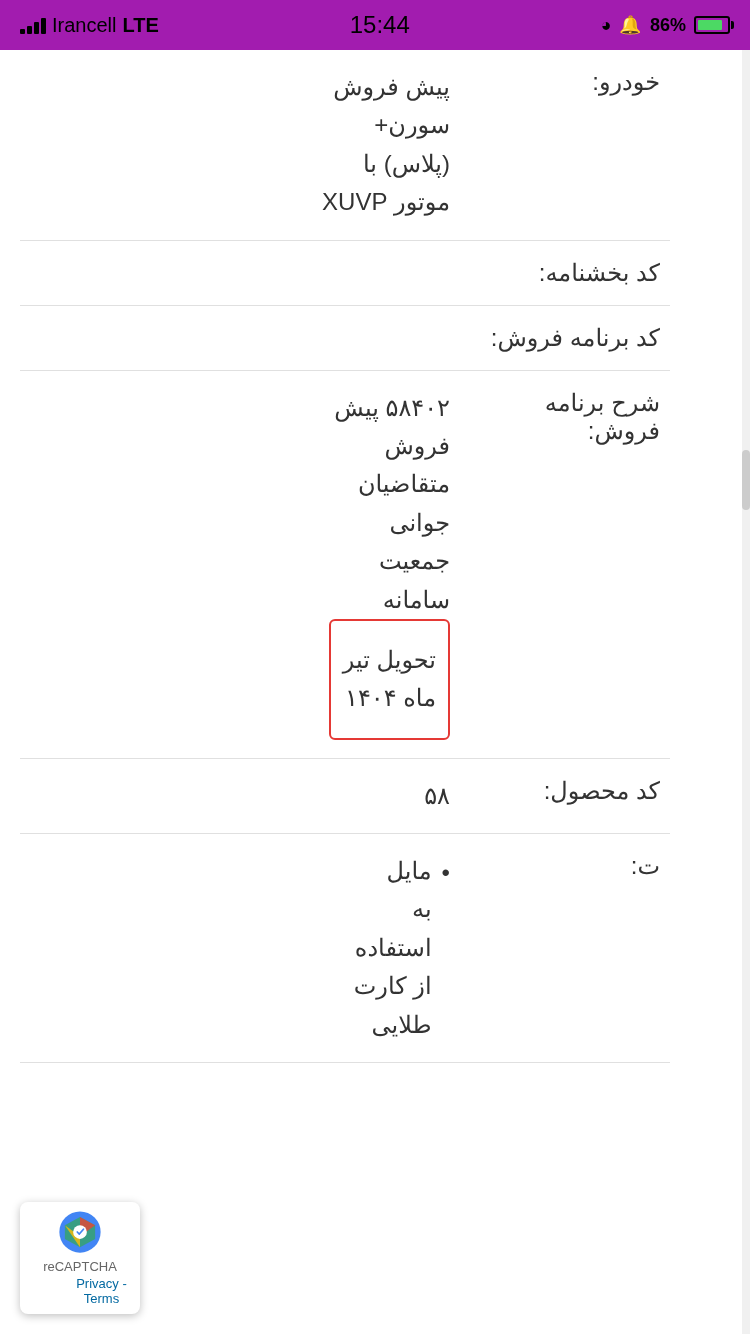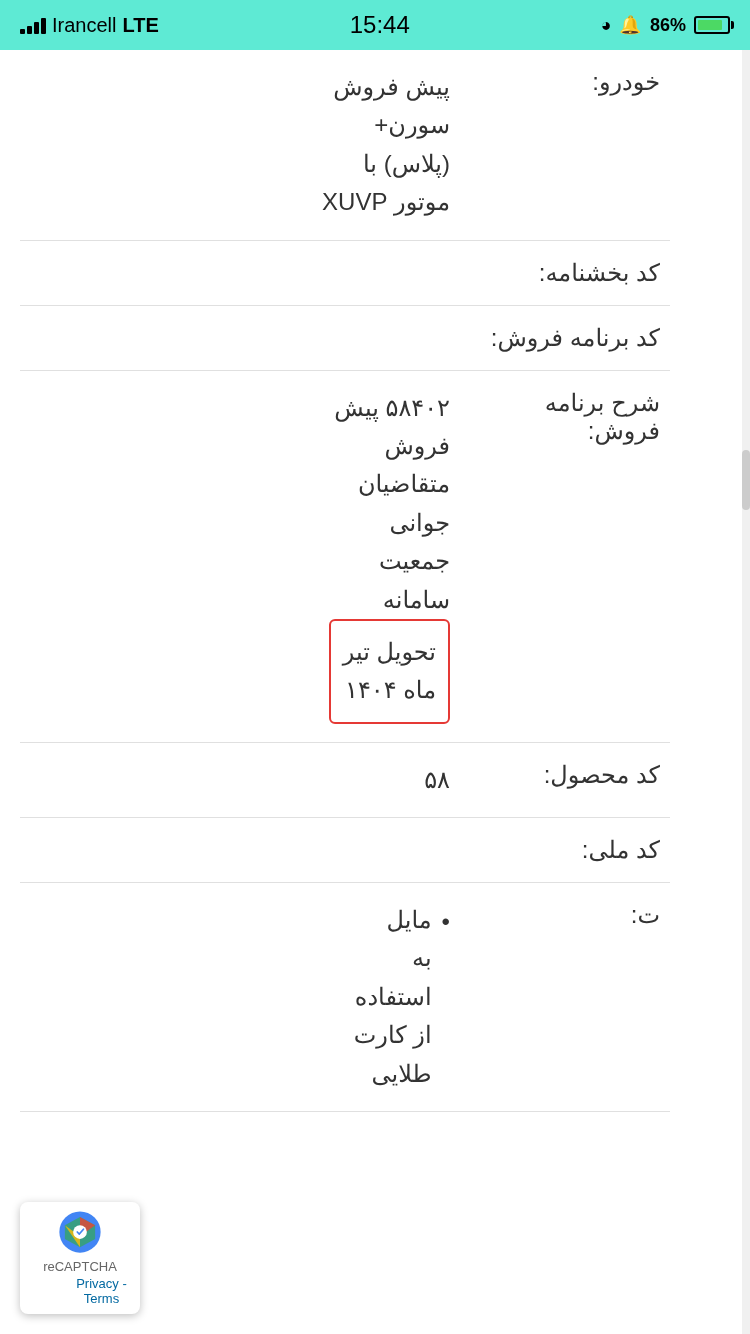--- a/index.html
+++ b/index.html
@@ -16,21 +16,21 @@
       font-family: 'Tahoma', 'Arial', sans-serif;
       direction: rtl;
       position: relative;
       overflow-x: hidden;
     }
 
     
     .status-bar {
       width: 100%;
       height: 50px;
-      background: #5eead4;
+      background: #a21caf;
       display: flex;
       align-items: center;
       justify-content: space-between;
       padding: 0 20px;
       font-size: 22px;
       font-weight: 600;
       direction: ltr;
     }
 
     .status-left {
@@ -151,21 +151,21 @@
     }
 
     .value-col.highlighted {
       position: relative;
     }
 
     .highlight-box {
       display: inline-block;
       border: 2.5px solid #e53935;
       border-radius: 6px;
-      padding: 12px 12px;
+      padding: 20px 12px;
       color: #333;
       font-size: 24px;
       line-height: 1.6;
       text-align: right;
     }
 
     .bullet-item {
       display: flex;
       align-items: flex-start;
       gap: 10px;
@@ -291,24 +291,20 @@
       </span>
     </div>
   </div>
 
   <div class="info-row">
     <div class="label-col">کد محصول:</div>
     <div class="value-col">۵۸</div>
   </div>
 
 
-  <div class="info-row">
-    <div class="label-col">کد ملی:</div>
-    <div class="value-col"></div>
-  </div>
 
   <div class="info-row">
     <div class="label-col">ت:</div>
     <div class="value-col">
       <span class="bullet-item">
         <span class="bullet-dot">•</span>
         <span>مایل<br>به<br>استفاده<br>از کارت<br>طلایی</span>
       </span>
     </div>
   </div>

